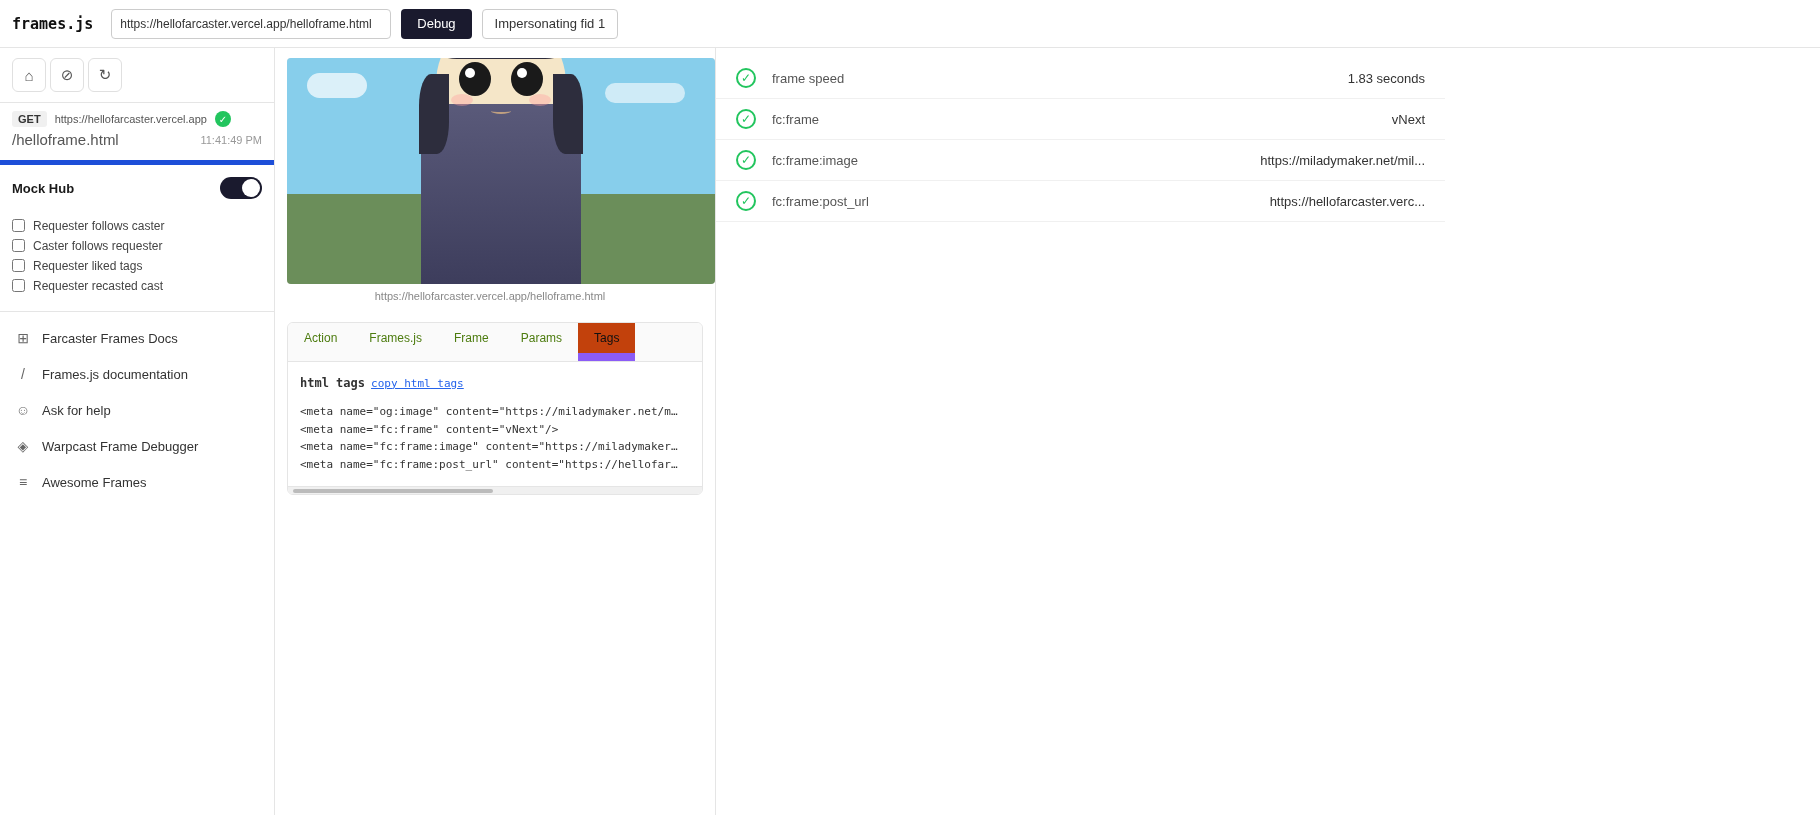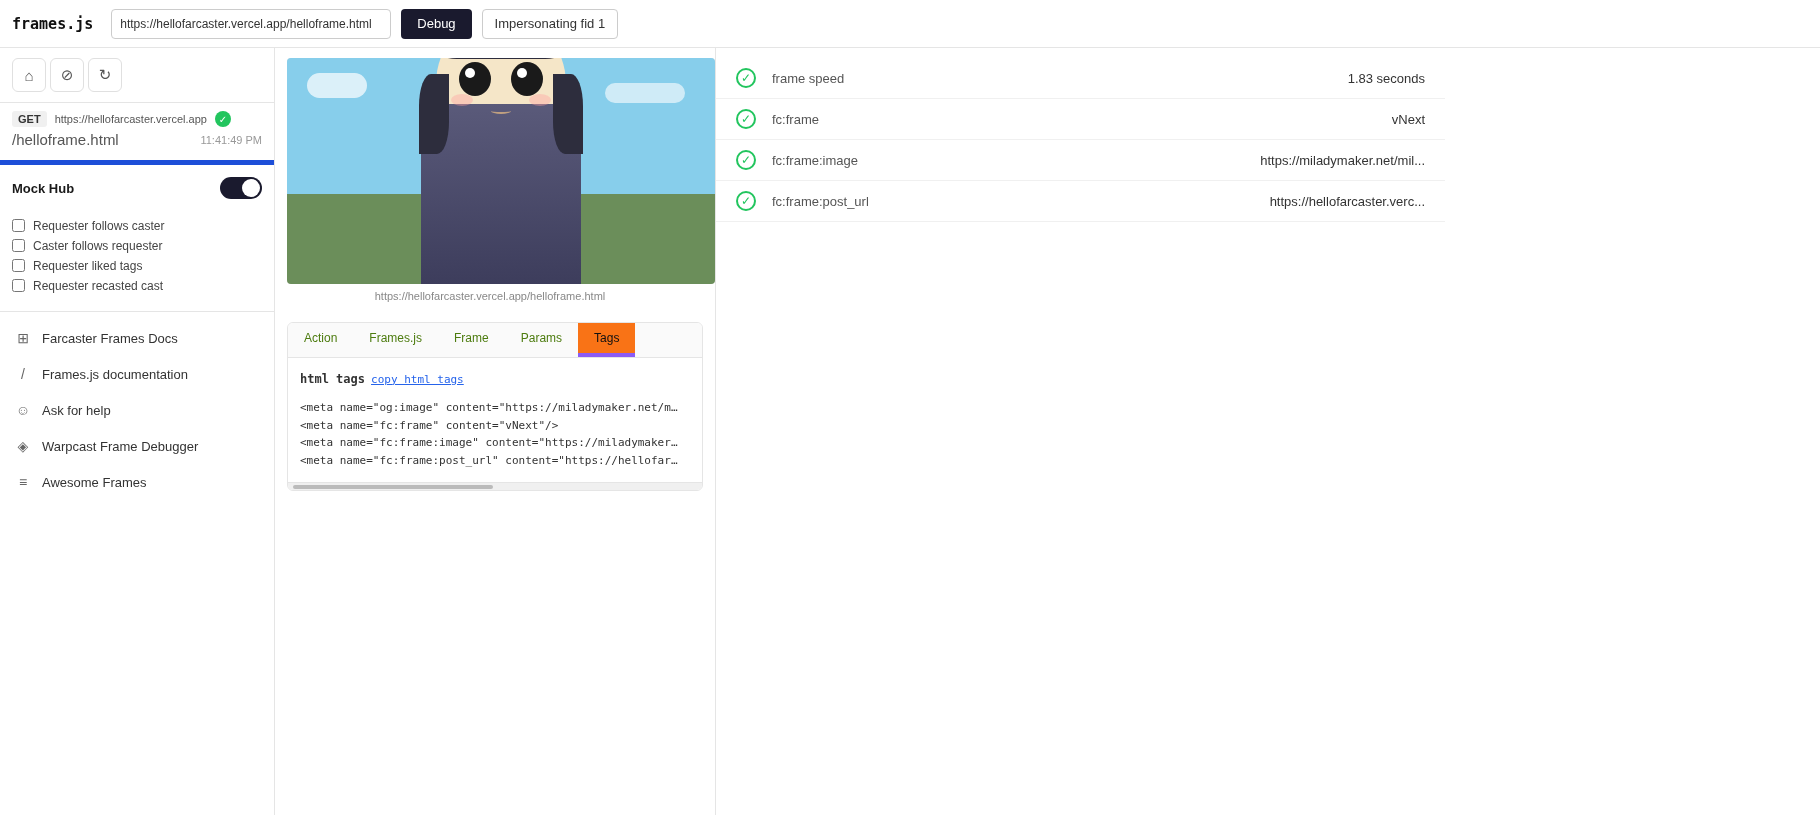--- a/index.html
+++ b/index.html
@@ -418,23 +418,23 @@
     }
     .tab-item {
       padding: 8px 16px;
       font-size: 12px;
       color: #4d7c0f;
       cursor: pointer;
       border-bottom: 2px solid transparent;
     }
     .tab-item.active {
       color: #111;
-      border-bottom: 4px solid #8b5cf6;
+      border-bottom: 8px solid #8b5cf6;
       font-weight: 500;
-      background: #f97316;
+      background: #c2410c;
     }
 
     .tab-content {
       padding: 12px;
       font-family: monospace;
       font-size: 11px;
       color: #333;
       line-height: 1.6;
       min-height: 100px;
     }

